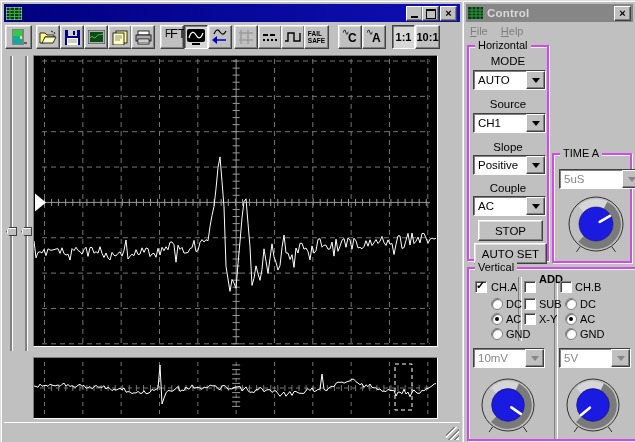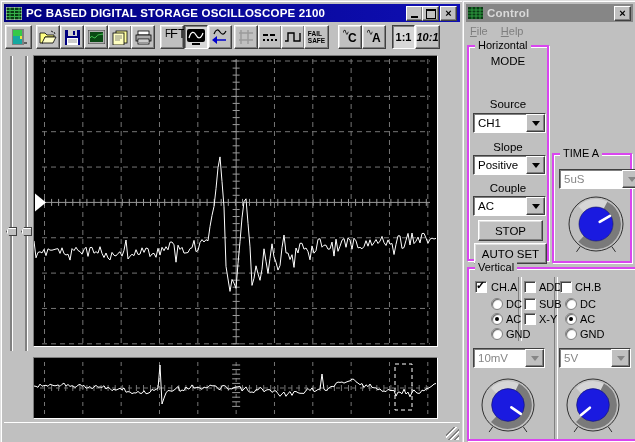--- a/index.html
+++ b/index.html
@@ -86,21 +86,20 @@
 <div id="screen">
 
   <div class="win" style="left:0;top:0;width:462px;height:442px;">
 
     <div class="titlebar active">
       <svg width="16" height="13">
         <rect x="0" y="0" width="16" height="13" fill="#0a3a14"></rect>
         <path d="M0 3.5h16M0 6.5h16M0 9.5h16M4 0v13M8.5 0v13M13 0v13" stroke="#35b04a" stroke-width="1"></path>
         <rect x="0" y="0" width="16" height="13" fill="none" stroke="#dfe8df" stroke-width="1"></rect>
       </svg>
-      <span class="title-text">PC BASED DIGITAL STORAGE OSCILLOSCOPE 2100</span>
       <div class="tb-sys" style="right:37px;">
           <div class="glyph-min"></div>
         </div>
       <div class="tb-sys" style="right:21px;">
           <div class="glyph-max"></div>
         </div>
       <div class="tb-sys" style="right:3px;">
           <div class="glyph-x">×</div>
         </div>
     </div>
@@ -207,21 +206,21 @@
     <div class="tbtn" style="left:361px;">
       <div class="wavechar">
         <span class="sym">∿</span>
         <span class="ltr">A</span>
       </div>
     </div>
 
     <div class="tbtn pressed" style="left:391px;width:23px;">
       <span class="lbl-ratio">1:1</span>
     </div>
-    <div class="tbtn" style="left:414px;width:25px;font-style:italic;">
+    <div class="tbtn" style="left:414px;width:25px;">
       <span class="lbl-ratio">10:1</span>
     </div>
 
     <div class="vslider" style="left:4px;top:55px;height:295px;">
       <div class="track"></div>
       <div class="thumb" style="top:171px;"></div>
     </div>
     <div class="vslider" style="left:19px;top:55px;height:295px;">
       <div class="track"></div>
       <div class="thumb" style="top:171px;"></div>
@@ -453,20 +452,26 @@
     </div>
 
     <div style="position:absolute;left:7px;top:24px;">
       <span class="menu-item">File</span>
       <span class="menu-item">Help</span>
     </div>
 
     <div class="group" style="left:4px;top:44px;width:82px;height:216px;">
       <span class="group-label">Horizontal</span>
       <div class="ctl-label" style="top:8px;">MODE</div>
+      <div class="combo" style="left:4px;top:23px;width:73px;">
+        <span class="val">AUTO</span>
+          <span class="dd">
+            <span class="arr"></span>
+          </span>
+      </div>
       <div class="ctl-label" style="top:51px;">Source</div>
       <div class="combo" style="left:4px;top:66px;width:73px;">
         <span class="val">CH1</span>
           <span class="dd">
             <span class="arr"></span>
           </span>
       </div>
       <div class="ctl-label" style="top:94px;">Slope</div>
       <div class="combo" style="left:4px;top:108px;width:73px;">
         <span class="val">Positive</span>
@@ -507,21 +512,21 @@
 
     <div class="group" style="left:4px;top:266px;width:174px;height:174px;">
       <span class="group-label">Vertical</span>
 
       <div class="etch-v" style="left:49px;top:8px;height:64px;"></div>
       <div class="etch-v" style="left:85px;top:8px;height:162px;"></div>
 
       <div class="checkbox checked" style="left:6px;top:12px;"></div>
       <span class="w-label" style="left:22px;top:12px;">CH.A</span>
       <div class="checkbox" style="left:55px;top:12px;"></div>
-      <span class="w-label" style="left:70px;top:12px;">ADD</span>
+      <span class="w-label" style="left:70px;top:4px;font-weight:bold;">ADD</span>
       <div class="checkbox" style="left:91px;top:12px;"></div>
       <span class="w-label" style="left:106px;top:12px;">CH.B</span>
 
       <div class="radio" style="left:22px;top:29px;"></div>
       <span class="w-label" style="left:37px;top:29px;">DC</span>
       <div class="checkbox" style="left:55px;top:29px;"></div>
       <span class="w-label" style="left:70px;top:29px;">SUB</span>
       <div class="radio" style="left:96px;top:29px;"></div>
       <span class="w-label" style="left:111px;top:29px;">DC</span>
 

